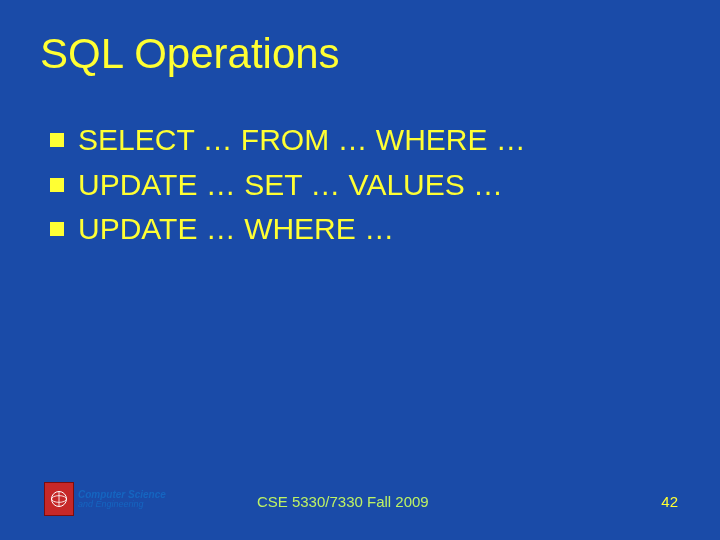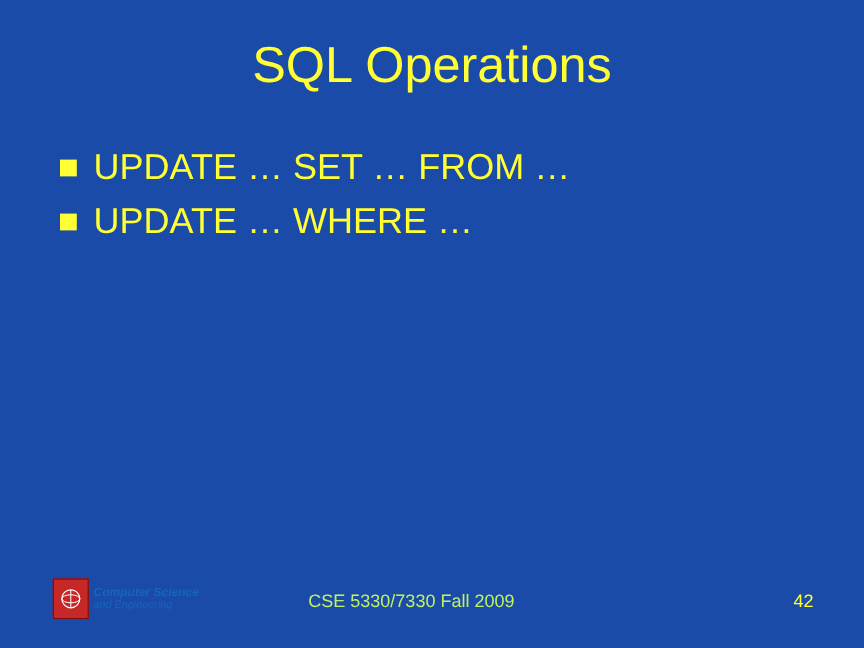--- a/index.html
+++ b/index.html
@@ -12,21 +12,20 @@
   .slide {
     width: 720px;
     height: 540px;
     position: relative;
     padding: 24px 40px 0 40px;
   }
   .title {
     color: #ffff33;
     font-size: 42px;
     font-weight: 400;
-    text-align: center;
     margin-top: 6px;
     margin-bottom: 42px;
     font-family: Arial, sans-serif;
   }
   .bullets {
     list-style: none;
     padding-left: 4px;
   }
   .bullets li {
     color: #ffff33;
@@ -110,21 +109,22 @@
     font-size: 15px;
   }
 </style>
 </head>
 <body>
 
 <div class="slide">
   <h1 class="title">SQL Operations</h1>
 
   <ul class="bullets">
-    <li>UPDATE … SET … FROM …</li>
+    <li>SELECT … FROM … WHERE …</li>
+    <li>UPDATE … SET … VALUES …</li>
     <li>UPDATE … WHERE …</li>
   </ul>
 
   <div class="footer">
     <div class="logo">
       <div class="logo-badge">
         <svg viewBox="0 0 24 24">
           <circle cx="12" cy="12" r="9" fill="none" stroke="#fff" stroke-width="1.2"></circle>
           <ellipse cx="12" cy="12" rx="9" ry="4" fill="none" stroke="#fff" stroke-width="1"></ellipse>
           <line x1="12" y1="3" x2="12" y2="21" stroke="#fff" stroke-width="1"></line>

